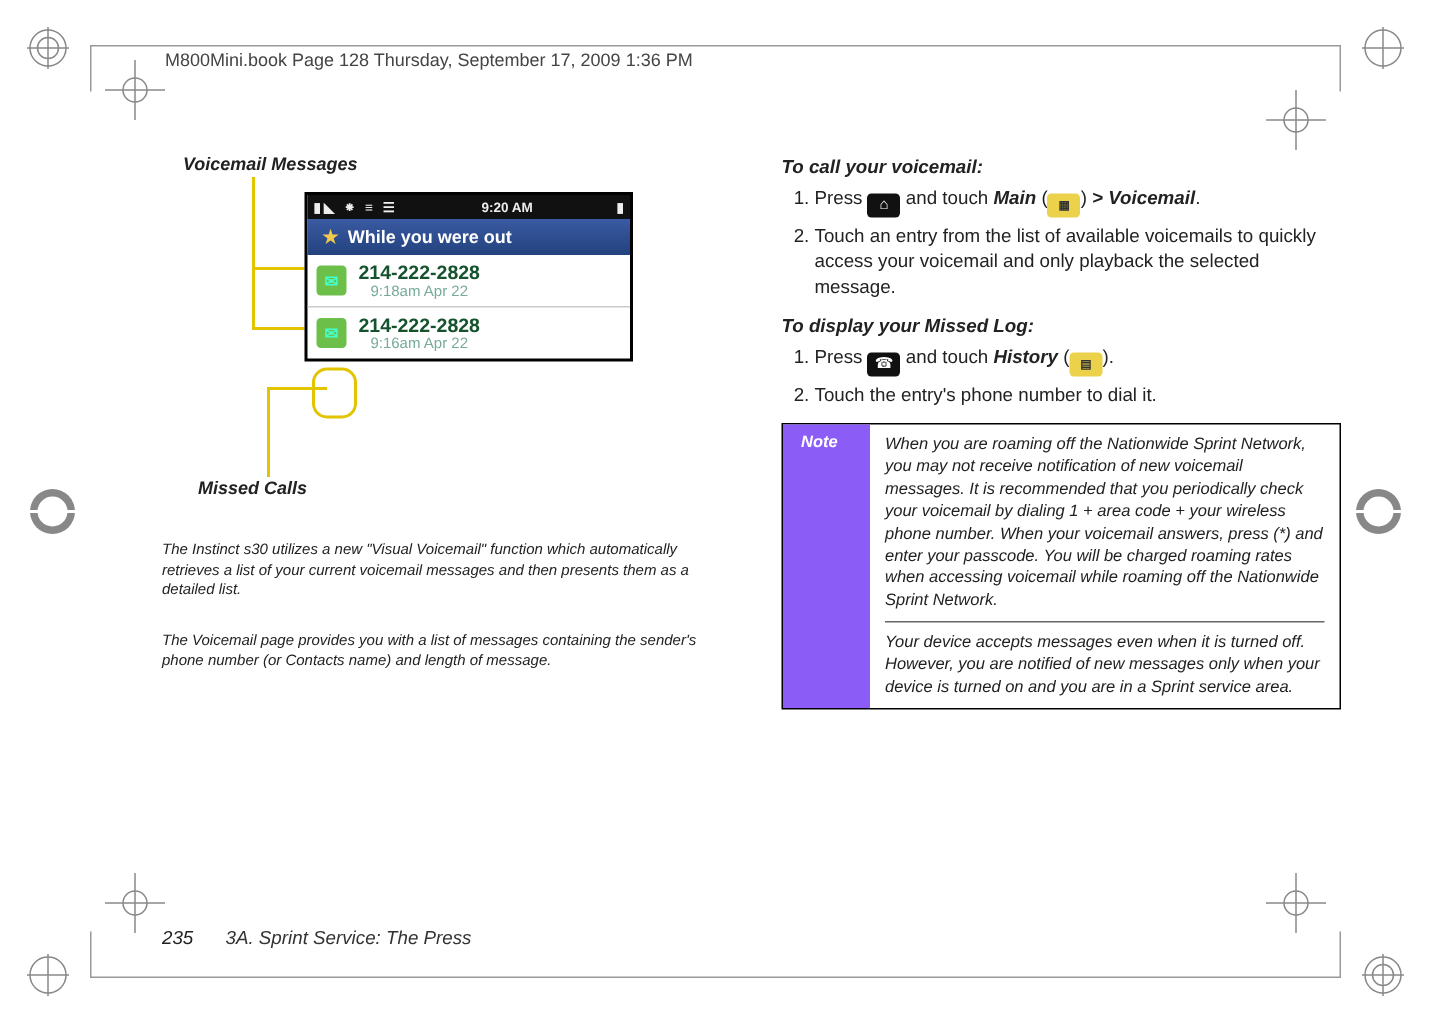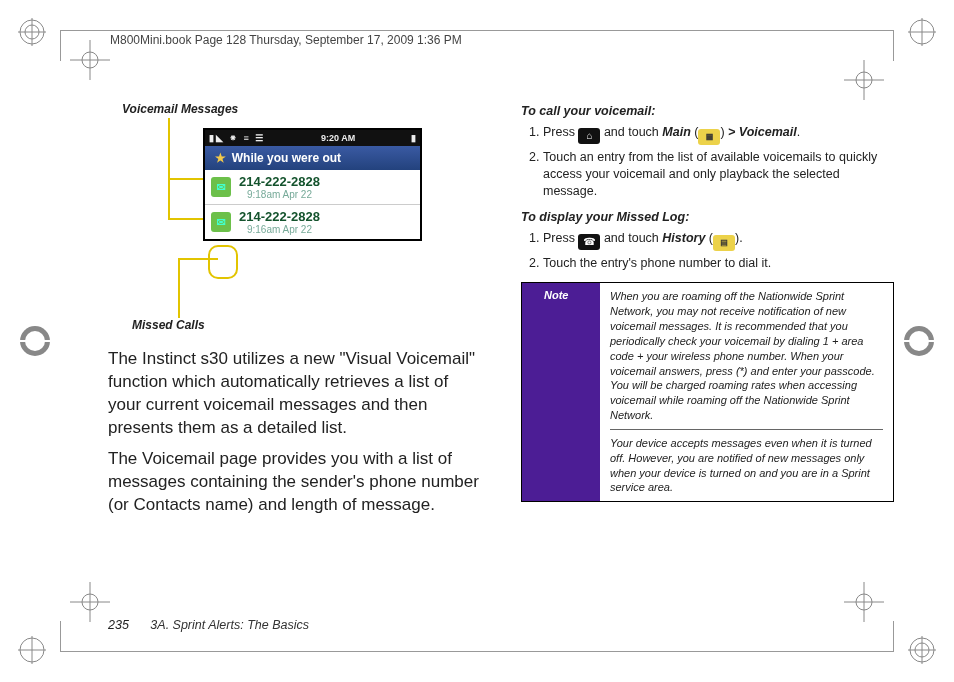--- a/index.html
+++ b/index.html
@@ -169,24 +169,25 @@
 
   h3.section {
     font-size: 18px;
     font-style: italic;
     font-weight: 400;
     color: #333;
     margin: 18px 0 6px 0;
     letter-spacing: 0.2px;
   }
   p.body {
-    font-size: 17px;
+    font-size: 10px;
     line-height: 1.35;
-    margin: 8px 0;
+    margin: 20px 0;
     color: #222;
+    font-style: italic;
   }
   .subhead {
     font-style: italic;
     font-weight: 700;
     font-size: 12.5px;
     margin: 4px 0 6px 0;
   }
   ol.steps {
     margin: 0 0 10px 0;
     padding-left: 22px;
@@ -206,25 +207,25 @@
   }
   .icon-box.light { background:#ecd24a; color:#333; font-size:8px; font-weight:bold; }
 
   .note-box {
     display: flex;
     border: 1px solid #000;
     font-size: 11px;
     margin-top: 8px;
   }
   .note-box .tab {
-    background: #4c1d95;
+    background: #8b5cf6;
     color: #fff;
     font-style: italic;
     font-weight: 600;
-    padding: 6px 22px;
+    padding: 6px 12px;
     width: 34px;
     flex: none;
   }
   .note-box .note-body {
     padding: 6px 10px;
     font-style: italic;
     line-height: 1.35;
   }
   .note-body hr { border:none; border-top:1px solid #666; margin:6px 0; }
 
@@ -374,14 +375,14 @@
         <div>When you are roaming off the Nationwide Sprint Network, you may not receive notification of new voicemail messages. It is recommended that you periodically check your voicemail by dialing 1 + area code + your wireless phone number. When your voicemail answers, press (*) and enter your passcode. You will be charged roaming rates when accessing voicemail while roaming off the Nationwide Sprint Network.</div>
         <hr>
         <div>Your device accepts messages even when it is turned off. However, you are notified of new messages only when your device is turned on and you are in a Sprint service area.</div>
       </div>
     </div>
   </div>
 </div>
 
 <div class="footer">
   <span class="pg">235</span>
-  <span class="chap">3A. Sprint Alerts: The Basics</span>
+  <span class="chap">3A. Sprint Service: The Press</span>
 </div>
 
 </body></html>

